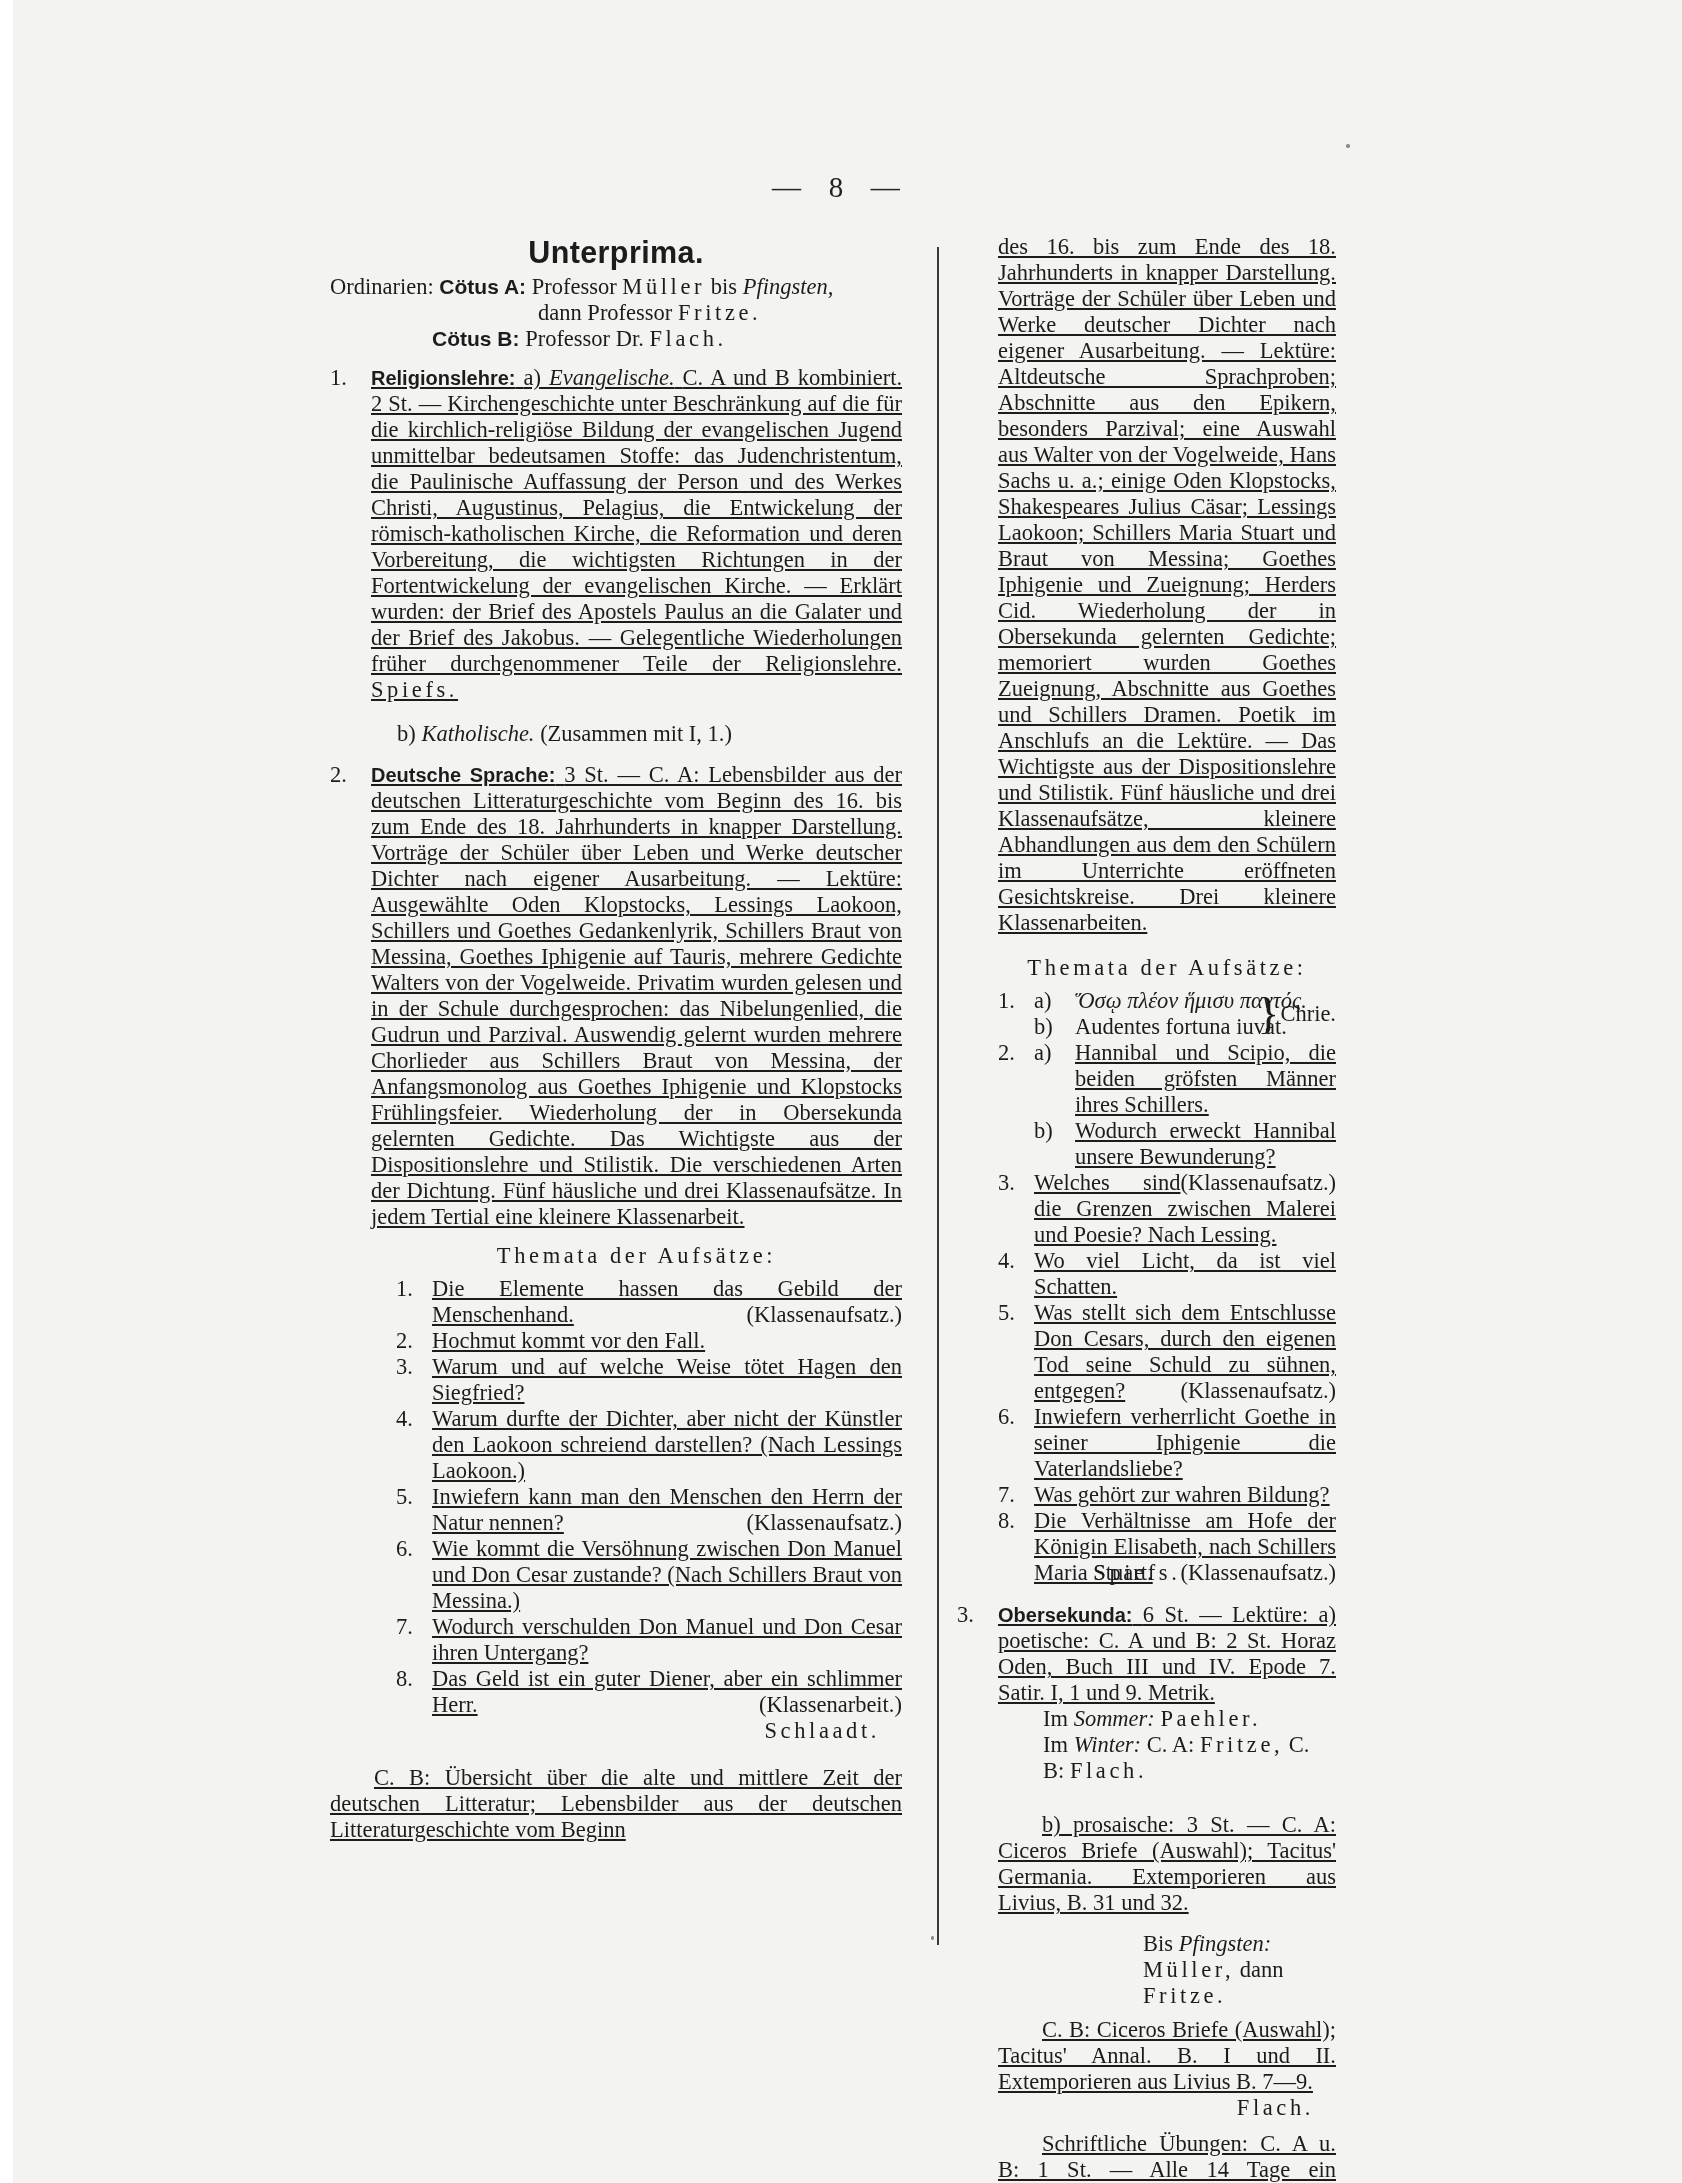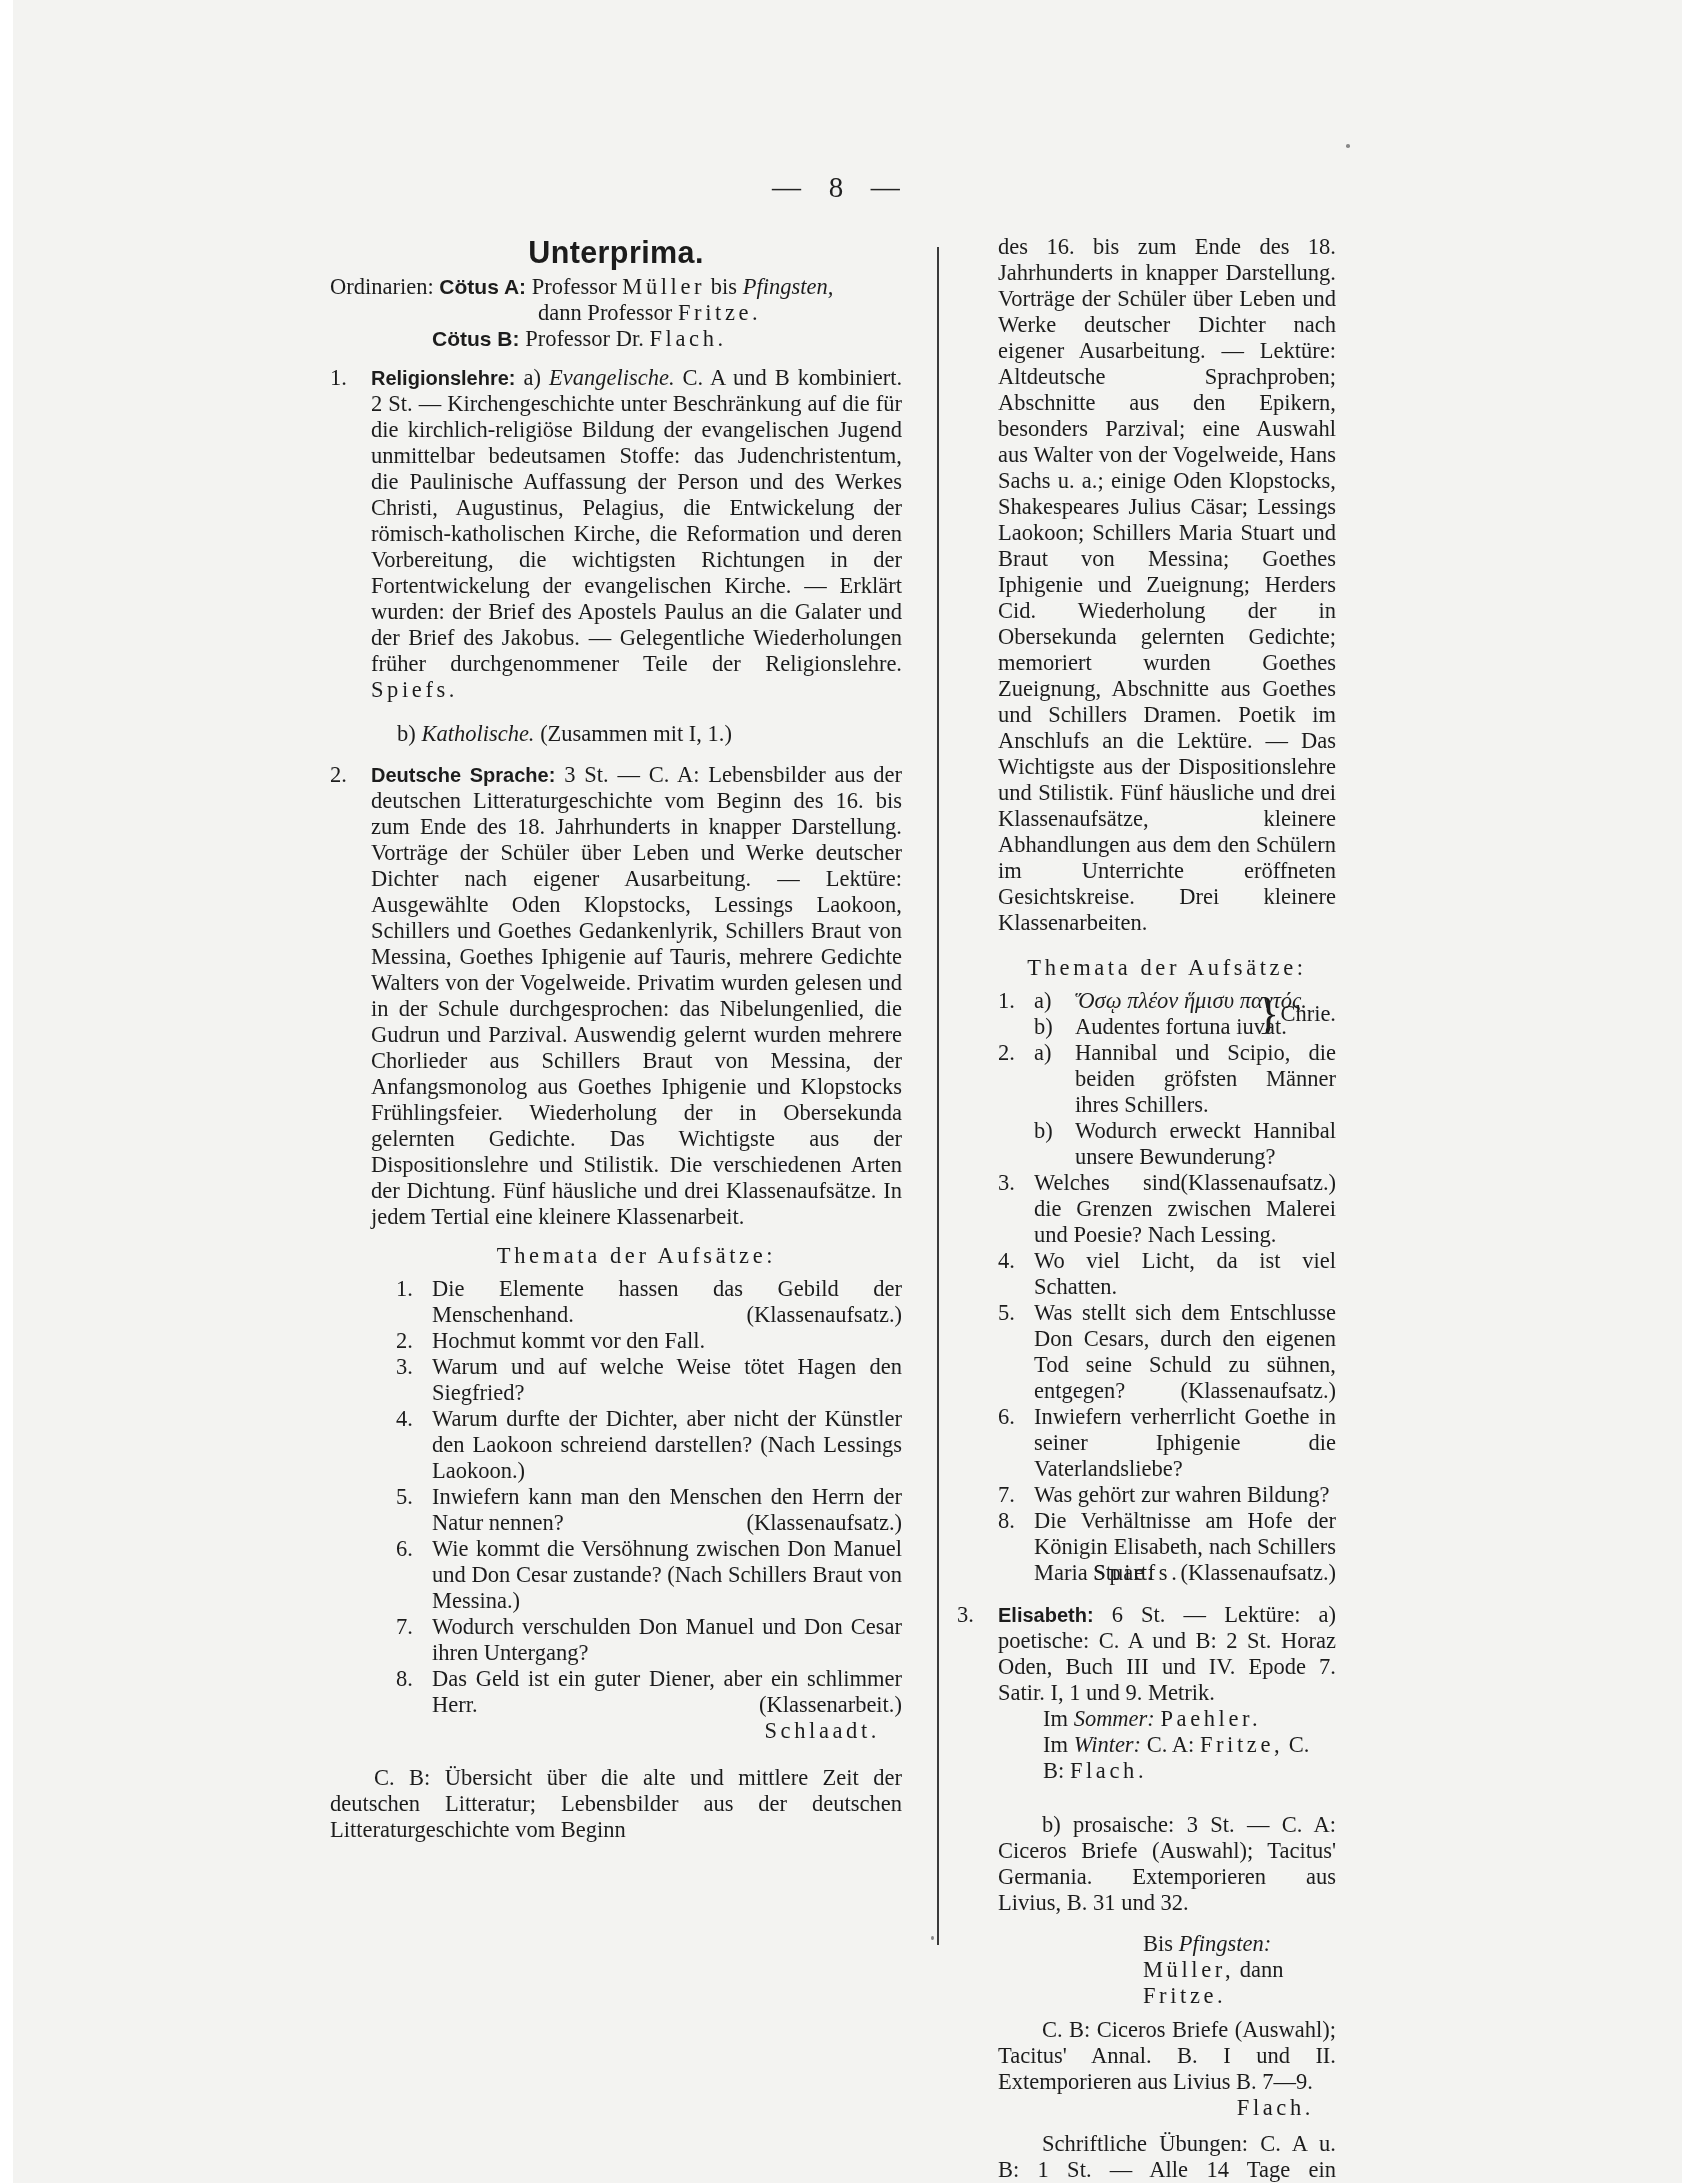--- a/index.html
+++ b/index.html
@@ -21,21 +21,21 @@
     position:absolute; top:234px;
     font-size:22.5px; line-height:26px;
   }
   .col.left { left:330px; width:572px; }
   .col.right { left:998px; width:336px; width:336px; }
   .col.right { width:338px; }
   .divider {
     position:absolute; left:937px; top:247px; width:2.2px; height:1698px;
     background:#3a3a3a;
   }
-  .j { text-align:justify; text-align-last:left; }
+  .j { text-align:justify; text-align-last:left;text-decoration:underline; }
   .title { text-align:center; font-weight:bold; font-size:30.5px; line-height:36px; margin:0 0 4.4px 0;
            font-family:"Liberation Sans","DejaVu Sans",sans-serif; letter-spacing:0.4px; }
   .ord { font-size:22.5px; line-height:26px; }
   .cb { font-family:"Liberation Sans","DejaVu Sans",sans-serif; font-weight:bold; font-size:21px; }
   .sp { letter-spacing:3.6px; }
   .it { font-style:italic; }
   .bold { font-weight:bold; font-family:"Liberation Sans","DejaVu Sans",sans-serif; font-size:20px; }
   .sec { position:relative; padding-left:41px; margin-top:11.6px; }
   .sec .num { position:absolute; left:0; top:0; }
   .indent { text-indent:44px; }
@@ -203,21 +203,21 @@
       <li>
         <span class="n">8.</span>
         <div class="j"><span>Die Verhältnisse am Hofe der Königin Elisabeth, nach Schillers Maria Stuart.</span><span style="float: right;">(Klassenaufsatz.)</span></div>
       </li>
     </ol>
   <div class="right-sig sp" style="margin-top:-26px">Spiefs.</div>
 
   <div class="sec" style="margin-left:-41px; margin-top:16px">
     <span class="num">3.</span>
     <div class="j">
-      <span class="bold">Elisabeth:</span>
+      <span class="bold">Obersekunda:</span>
       <span>6 St. — Lektüre: a) poetische: C. A und B: 2 St. Horaz Oden, Buch III und IV. Epode 7. Satir. I, 1 und 9. Metrik.</span>
     </div>
     <div style="padding-left:45px">
       <span>Im</span>
       <span class="it">Sommer:</span>
       <span class="sp">Paehler.</span>
     </div>
     <div style="padding-left:45px">
       <span>Im</span>
       <span class="it">Winter:</span>

